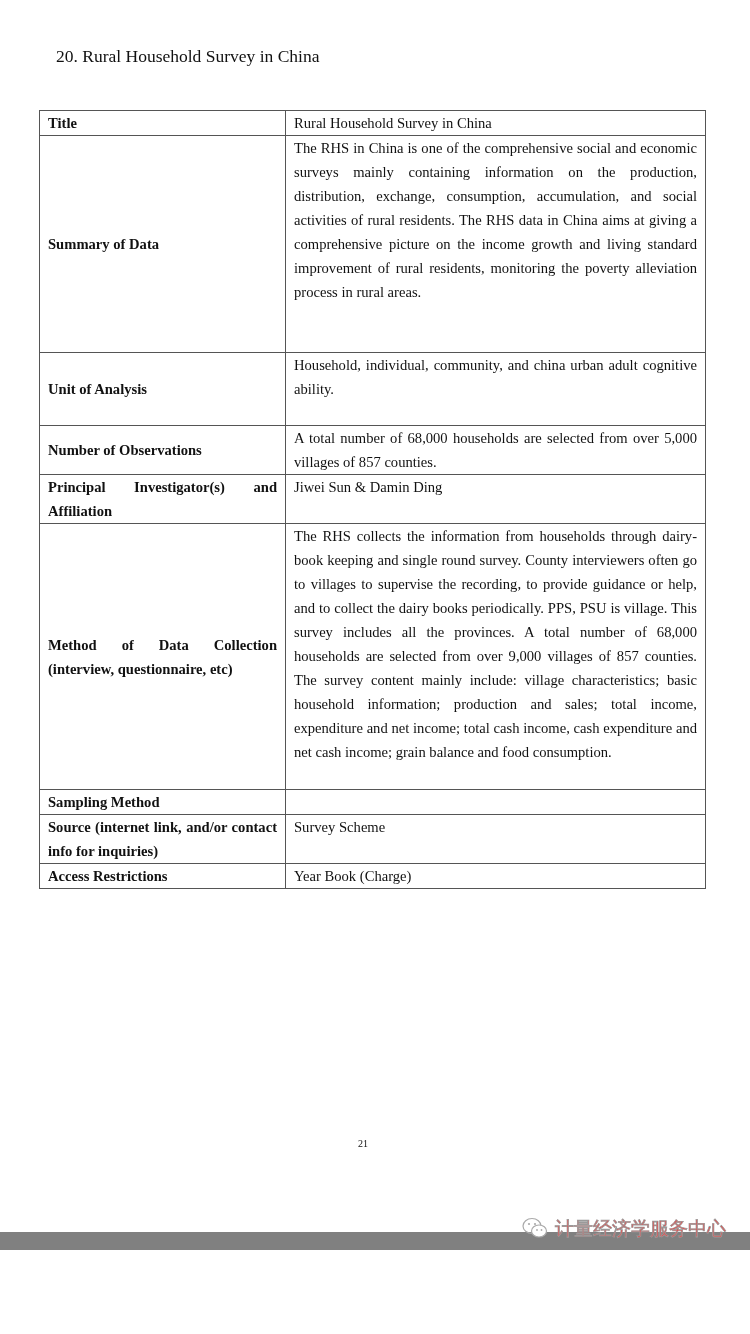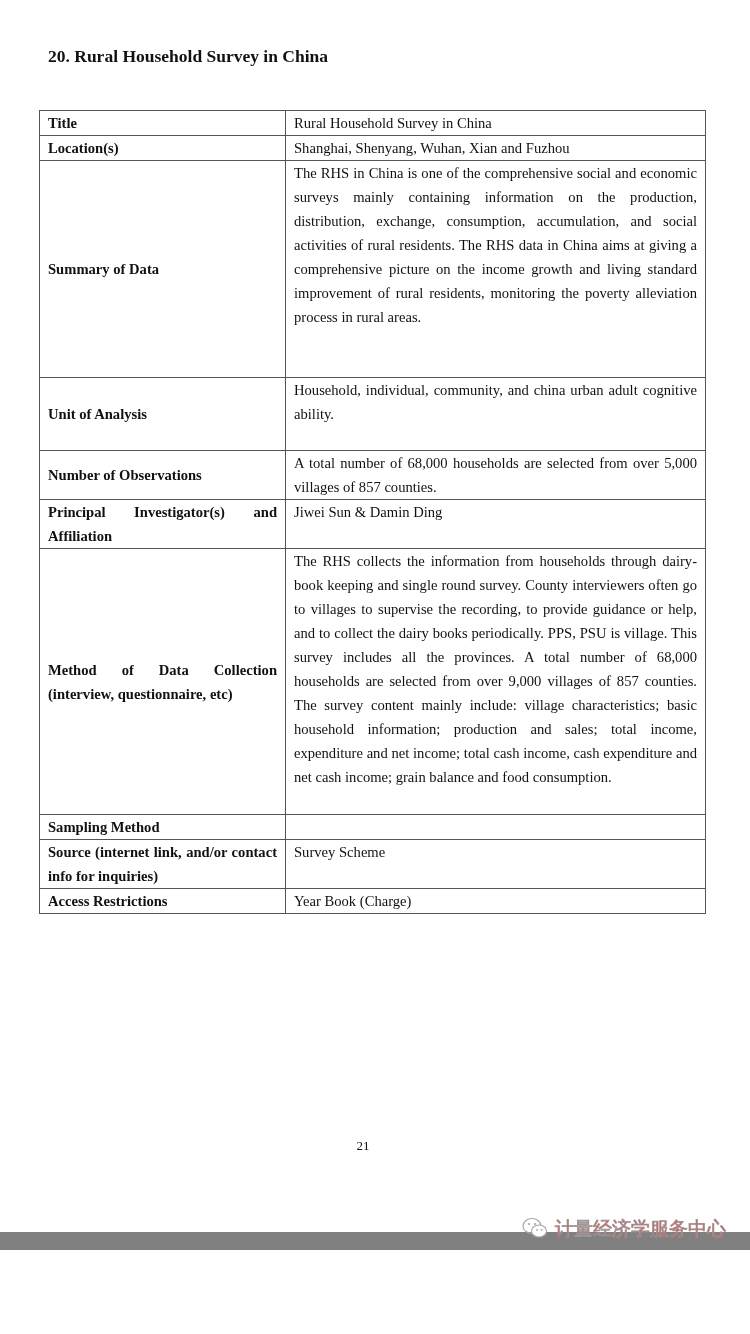--- a/index.html
+++ b/index.html
@@ -1,36 +1,36 @@
 <!DOCTYPE html>
 <html><head>
 <meta charset="utf-8">
 <style>
   html, body { margin:0; padding:0; }
   body {
     width:750px; height:1334px; background:#ffffff; position:relative; overflow:hidden;
     font-family:"Liberation Serif", serif; color:#111;
   }
   .heading {
-    position:absolute; left:48px; top:46px; font-size:17.5px; font-weight:bold;
+    position:absolute; left:56px; top:46px; font-size:17.5px; font-weight:normal;
     font-family:"Liberation Serif", serif; letter-spacing:0;
   }
   table.survey {
     position:absolute; left:39px; top:82px; width:667px; border-collapse:collapse;
     table-layout:fixed; font-size:14.6px; line-height:24px;margin-top:28px;
   }
   table.survey td {
     border:1.3px solid #555; vertical-align:top; padding:0 8px;
   }
   td.label { width:229px; font-weight:bold; }
   td.label.mid { vertical-align:middle; }
   td.value { text-align:justify; }
   .justify { text-align:justify; text-align-last:left; }
   .pageno {
-    position:absolute; left:0; width:726px; top:1138px; text-align:center; font-size:13px;
+    position:absolute; left:0; width:726px; top:1138px; text-align:center; font-size:10px;
   }
   .graybar {
     position:absolute; left:0; top:1232px; width:750px; height:18px; background:#808080;
   }
   .watermark {
     position:absolute; right:24px; top:1216px; display:flex; align-items:center; gap:6px;
     font-family:"DejaVu Sans", sans-serif; font-size:19px; color:#ef4444;
     -webkit-text-stroke:0.8px #9a9a9a;
   }
   .wm-icon { width:28px; height:26px; }
@@ -38,24 +38,20 @@
 </head>
 <body>
 
 <div class="heading">20. Rural Household Survey in China</div>
 
 <table class="survey">
   <tbody>
       <tr style="height:25px">
     <td class="label">Title</td>
     <td class="value">Rural Household Survey in China</td>
-  </tr>
-  <tr style="height:25px">
-    <td class="label">Location(s)</td>
-    <td class="value">Shanghai, Shenyang, Wuhan, Xian and Fuzhou</td>
   </tr>
   <tr style="height:217px">
     <td class="label mid">Summary of Data</td>
     <td class="value justify">The RHS in China is one of the comprehensive social and economic surveys mainly containing information on the production, distribution, exchange, consumption, accumulation, and social activities of rural residents. The RHS data in China aims at giving a comprehensive picture on the income growth and living standard improvement of rural residents, monitoring the poverty alleviation process in rural areas.</td>
   </tr>
   <tr style="height:73px">
     <td class="label mid">Unit of Analysis</td>
     <td class="value justify">Household, individual, community, and china urban adult cognitive ability.</td>
   </tr>
   <tr style="height:49px">

